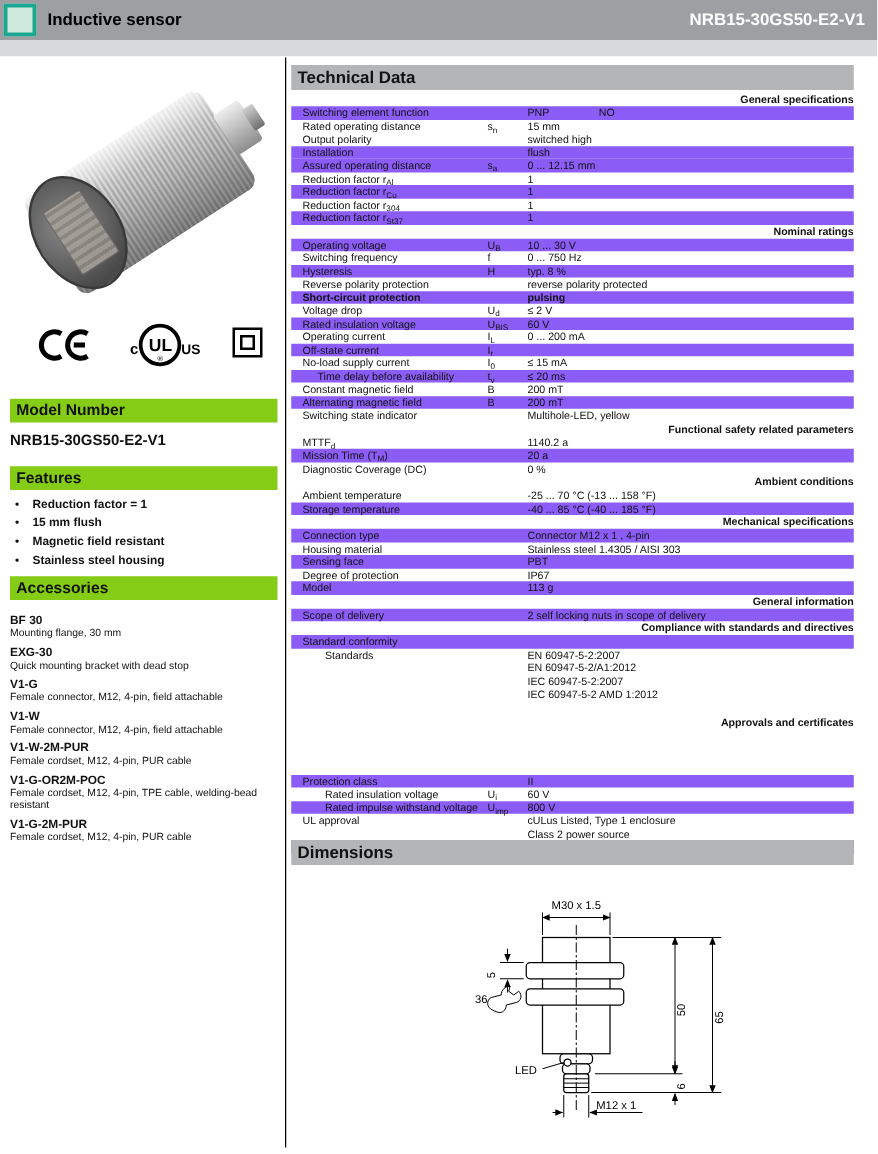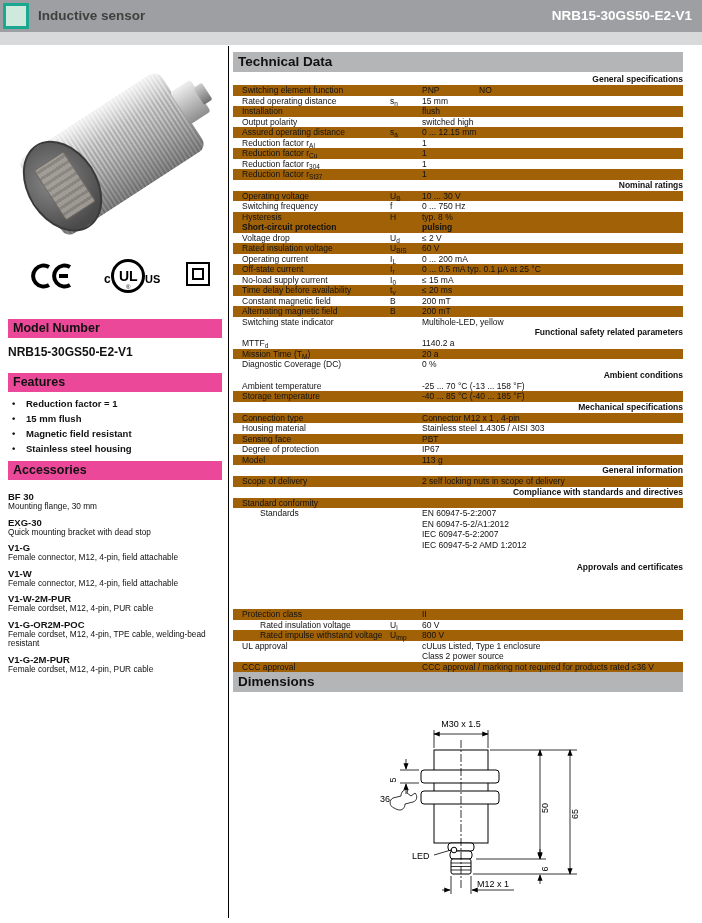--- a/index.html
+++ b/index.html
@@ -3,21 +3,21 @@
 <meta charset="utf-8">
 <style>
   html,body{margin:0;padding:0;background:#fff;}
   .page{position:relative;width:702px;height:923px;background:#fff;overflow:hidden;
         font-family:"Liberation Sans","DejaVu Sans",sans-serif;color:#111;}
   
   .hdr{position:absolute;left:0;top:0;width:702px;height:32px;background:#9d9fa2;}
   .hdr-sq{position:absolute;left:3px;top:3px;width:20px;height:20px;background:#cfe9dc;
           border:3px solid #1ba891;}
   .hdr-title{position:absolute;left:38px;top:0;height:42px;line-height:32px;
-             color:#404040;font-size:13.5px;font-weight:bold;}
+             color:#000000;font-size:13.5px;font-weight:bold;}
   .hdr-model{position:absolute;right:10px;top:0;height:32px;line-height:32px;
              color:#fff;font-size:13.5px;font-weight:bold;}
   .substrip{position:absolute;left:0;top:32px;width:702px;height:13px;background:#d8d9da;}
   .vline{position:absolute;left:228px;top:46px;width:1px;height:872px;background:#000;}
 
   
   .photo{position:absolute;left:10px;top:46px;width:212px;height:210px;overflow:hidden;}
   .cyl{position:absolute;left:18px;top:62px;width:168px;height:92px;transform:rotate(-33deg);
        background:
          linear-gradient(180deg,rgba(255,255,255,.85) 0%,rgba(255,255,255,.15) 30%,rgba(90,90,90,.15) 55%,rgba(40,40,40,.45) 100%),
@@ -33,37 +33,37 @@
         background:linear-gradient(180deg,#efefef,#8d8d8d);border-radius:3px;}
   .connector:after{content:"";position:absolute;right:-8px;top:9px;width:10px;height:20px;
         background:linear-gradient(180deg,#cfcfcf,#6f6f6f);border-radius:2px;}
 
   .logos{position:absolute;left:10px;top:256px;width:212px;height:42px;}
   .ce{position:absolute;left:18px;top:6px;}
   .ul{position:absolute;left:86px;top:0px;}
   .sq2{position:absolute;left:176px;top:6px;width:20px;height:20px;border:2px solid #000;}
   .sq2 .inner{position:absolute;left:4px;top:4px;width:8px;height:8px;border:2px solid #000;}
 
-  .sbar{position:absolute;left:8px;width:214px;height:19px;background:#ec4899;
+  .sbar{position:absolute;left:8px;width:214px;height:19px;background:#84cc16;
         font-size:12.5px;font-weight:bold;line-height:19px;padding-left:5px;box-sizing:border-box;}
   .model-val{position:absolute;left:8px;top:345px;font-size:12px;font-weight:bold;}
   .features{position:absolute;left:8px;top:396px;width:214px;}
   .feat{position:relative;padding-left:18px;font-size:9.5px;font-weight:bold;line-height:15px;}
   .feat .blt{position:absolute;left:4px;}
   .accs{position:absolute;left:8px;top:486px;width:214px;}
   .acc-name{font-size:9.5px;font-weight:bold;margin-top:5px;line-height:11px;}
   .acc-desc{font-size:8.3px;line-height:9.5px;}
 
   
   .tbar{position:absolute;left:233px;width:450px;height:20px;background:#b3b5b7;
         font-size:13.5px;font-weight:bold;line-height:20px;padding-left:5px;box-sizing:border-box;}
   .tech{position:absolute;left:233px;top:74px;width:450px;font-size:8.5px;}
   .sec-h{height:11px;line-height:11px;font-weight:bold;padding-left:2px;text-align:right;}
   .row{position:relative;line-height:10.5px;}
-  .row.shaded{background:#a16207;}
+  .row.shaded{background:#8b5cf6;}
   .lab{display:inline-block;padding-left:9px;}
   .lab.lv2{padding-left:27px;}
   .sym{position:absolute;left:157px;top:0;}
   .val{position:absolute;left:189px;top:0;width:258px;}
   .val2{position:absolute;left:246px;top:0;}
   sub.s{font-size:6.5px;vertical-align:-2px;line-height:0;}
   .gap{height:12px;}
 
   .dims-svg{position:absolute;left:332px;top:698px;}
   .dims-svg text{font-size:9px;fill:#000;font-family:"Liberation Sans","DejaVu Sans",sans-serif;}
@@ -137,38 +137,39 @@
       <div class="acc-desc">Female cordset, M12, 4-pin, TPE cable, welding-bead resistant</div>
       <div class="acc-name">V1-G-2M-PUR</div>
       <div class="acc-desc">Female cordset, M12, 4-pin, PUR cable</div>
     </div>
 
   <div class="tbar" style="top:52px">Technical Data</div>
   <div class="tech" id="tech">
       <div class="sec-h">General specifications</div>
       <div class="row shaded" style="height: 10.5px;"><span class="lab">Switching element function</span><div class="val">PNP</div><span class="val2">NO</span></div>
       <div class="row" style="height: 10.5px;"><span class="lab">Rated operating distance</span><span class="sym">s<sub class="s">n</sub></span><div class="val">15 mm</div></div>
+      <div class="row" style="height: 10.5px;"><span class="lab">Output polarity</span><div class="val">switched high</div></div>
       <div class="row shaded" style="height: 10.5px;"><span class="lab">Installation</span><div class="val">flush</div></div>
-      <div class="row" style="height: 10.5px;"><span class="lab">Output polarity</span><div class="val">switched high</div></div>
       <div class="row shaded" style="height: 10.5px;"><span class="lab">Assured operating distance</span><span class="sym">s<sub class="s">a</sub></span><div class="val">0 ... 12.15 mm</div></div>
       <div class="row" style="height: 10.5px;"><span class="lab">Reduction factor r<sub class="s">Al</sub></span><div class="val">1</div></div>
       <div class="row shaded" style="height: 10.5px;"><span class="lab">Reduction factor r<sub class="s">Cu</sub></span><div class="val">1</div></div>
       <div class="row" style="height: 10.5px;"><span class="lab">Reduction factor r<sub class="s">304</sub></span><div class="val">1</div></div>
       <div class="row shaded" style="height: 10.5px;"><span class="lab">Reduction factor r<sub class="s">St37</sub></span><div class="val">1</div></div>
       <div class="sec-h">Nominal ratings</div>
       <div class="row shaded" style="height: 10.5px;"><span class="lab">Operating voltage</span><span class="sym">U<sub class="s">B</sub></span><div class="val">10 ... 30 V</div></div>
       <div class="row" style="height: 10.5px;"><span class="lab">Switching frequency</span><span class="sym">f</span><div class="val">0 ... 750 Hz</div></div>
       <div class="row shaded" style="height: 10.5px;"><span class="lab">Hysteresis</span><span class="sym">H</span><div class="val">typ. 8  %</div></div>
+      <div class="row" style="height: 10.5px;"><span class="lab">Reverse polarity protection</span><div class="val">reverse polarity protected</div></div>
       <div class="row shaded" style="height: 10.5px; font-weight: bold;"><span class="lab">Short-circuit protection</span><div class="val">pulsing</div></div>
       <div class="row" style="height: 10.5px;"><span class="lab">Voltage drop</span><span class="sym">U<sub class="s">d</sub></span><div class="val">≤ 2 V</div></div>
       <div class="row shaded" style="height: 10.5px;"><span class="lab">Rated insulation voltage</span><span class="sym">U<sub class="s">BIS</sub></span><div class="val">60 V</div></div>
       <div class="row" style="height: 10.5px;"><span class="lab">Operating current</span><span class="sym">I<sub class="s">L</sub></span><div class="val">0 ... 200 mA</div></div>
-      <div class="row shaded" style="height: 10.5px;"><span class="lab">Off-state current</span><span class="sym">I<sub class="s">r</sub></span><div class="val">0 ... 0.5 mA typ. 0.1 µA at 25 °C</div></div>
+      <div class="row shaded" style="height: 10.5px;"><span class="lab">Off-state current</span><span class="sym">I<sub class="s">r</sub></span></div>
       <div class="row" style="height: 10.5px;"><span class="lab">No-load supply current</span><span class="sym">I<sub class="s">0</sub></span><div class="val">≤ 15 mA</div></div>
-      <div class="row shaded" style="height: 10.5px;"><span class="lab">Time delay before availability</span><span class="sym">t<sub class="s">v</sub></span><div class="val">≤ 20 ms</div></div>
+      <div class="row shaded" style="height: 10.5px; padding-left: 12px;"><span class="lab">Time delay before availability</span><span class="sym">t<sub class="s">v</sub></span><div class="val">≤ 20 ms</div></div>
       <div class="row" style="height: 10.5px;"><span class="lab">Constant magnetic field</span><span class="sym">B</span><div class="val">200 mT</div></div>
       <div class="row shaded" style="height: 10.5px;"><span class="lab">Alternating magnetic field</span><span class="sym">B</span><div class="val">200 mT</div></div>
       <div class="row" style="height: 10.5px;"><span class="lab">Switching state indicator</span><div class="val">Multihole-LED, yellow</div></div>
       <div class="sec-h">Functional safety related parameters</div>
       <div class="row" style="height: 10.5px;"><span class="lab">MTTF<sub class="s">d</sub></span><div class="val">1140.2 a</div></div>
       <div class="row shaded" style="height: 10.5px;"><span class="lab">Mission Time (T<sub class="s">M</sub>)</span><div class="val">20 a</div></div>
       <div class="row" style="height: 10.5px;"><span class="lab">Diagnostic Coverage (DC)</span><div class="val">0 %</div></div>
       <div class="sec-h">Ambient conditions</div>
       <div class="row" style="height: 10.5px;"><span class="lab">Ambient temperature</span><div class="val">-25 ... 70 °C (-13 ... 158 °F)</div></div>
       <div class="row shaded" style="height: 10.5px;"><span class="lab">Storage temperature</span><div class="val">-40 ... 85 °C (-40 ... 185 °F)</div></div>

